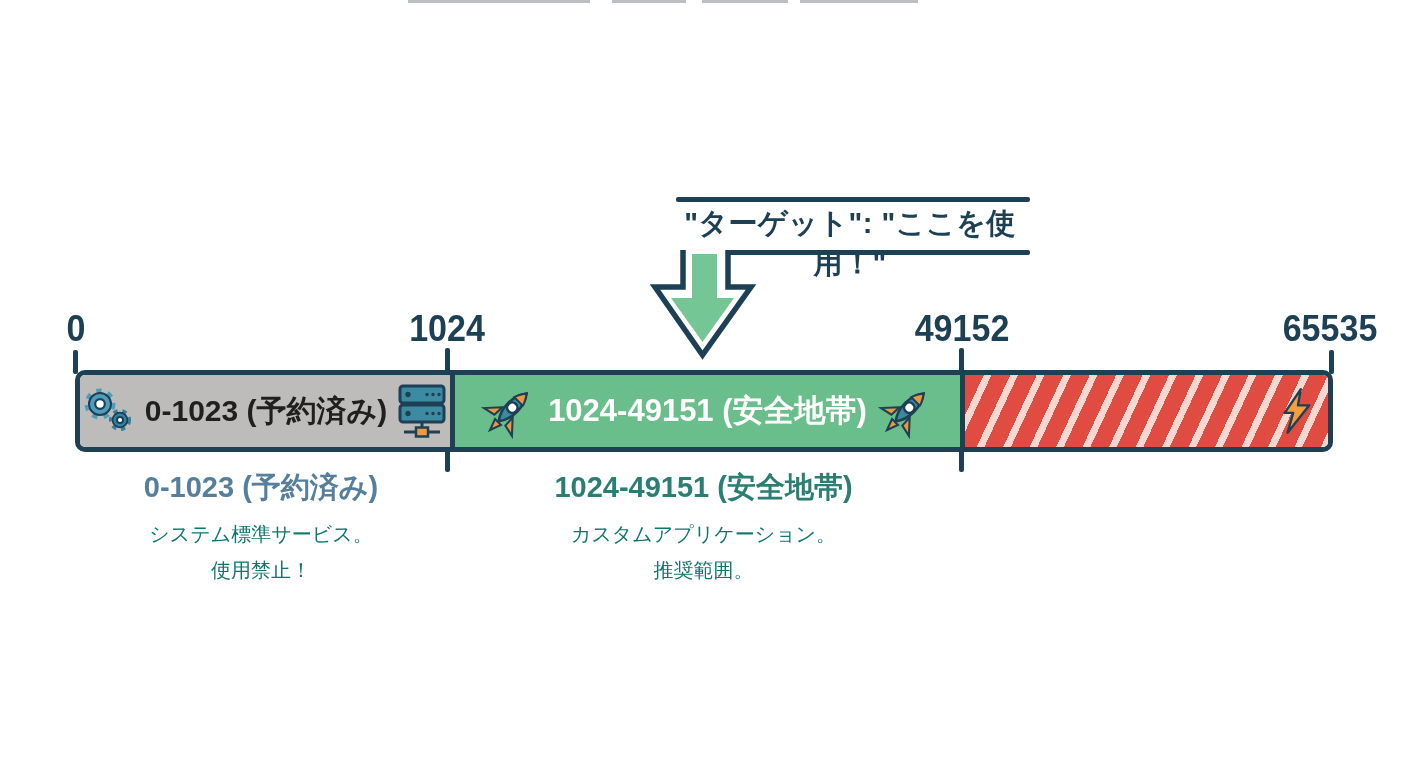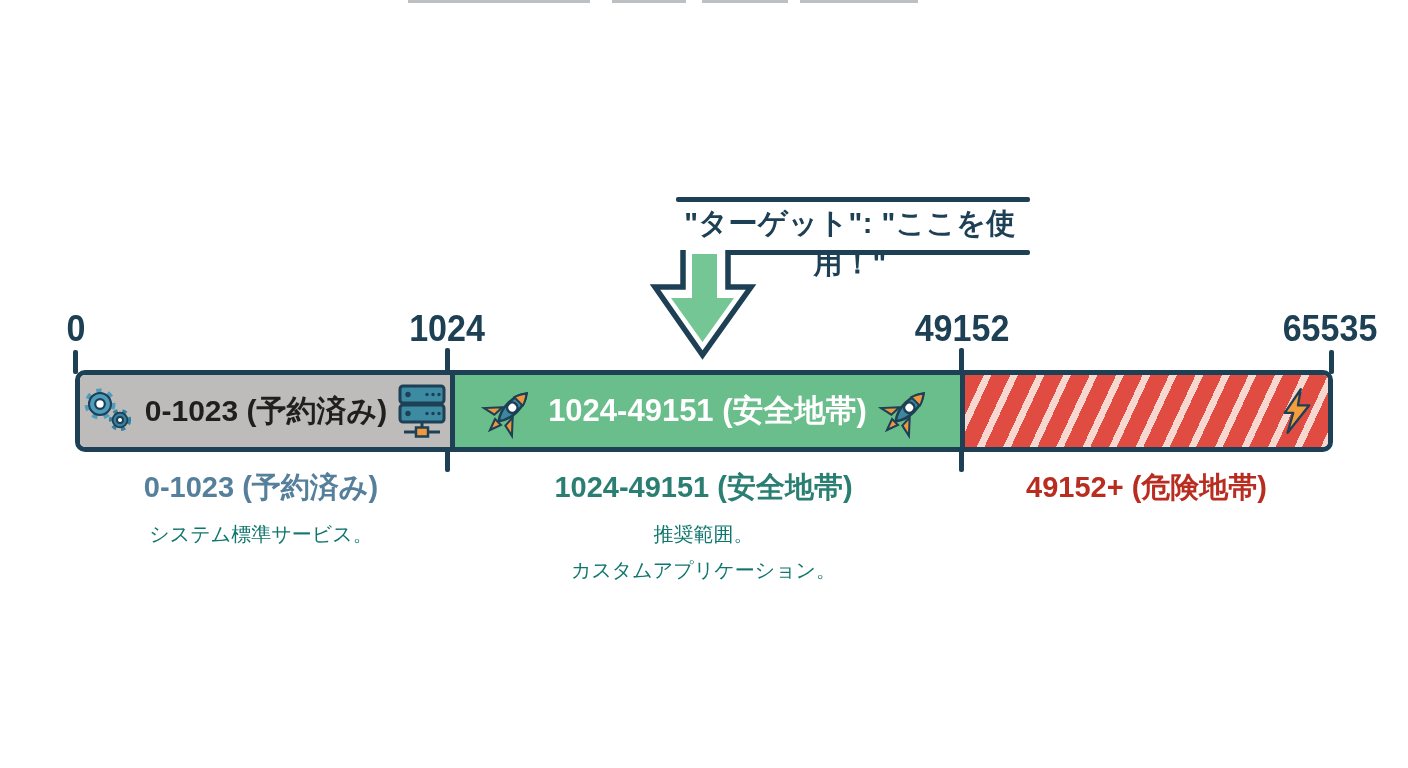--- a/index.html
+++ b/index.html
@@ -126,23 +126,23 @@
   <div class="seg seg-danger">
     <svg class="bolt" width="34" height="50" viewBox="0 0 36 50">
       <path d="M22 2 L5 27 L14 27 L8 48 L31 19 L19 19 Z" fill="#f49d3d" stroke="#1d4055" stroke-width="2.5" stroke-linejoin="round"></path>
     </svg>
   </div>
 </div>
 
 <div class="abs col col-reserved" style="left:75px;width:372px;">
   <div class="col-title">0-1023 (予約済み)</div>
   <div class="col-line">システム標準サービス。</div>
+  <div class="col-line">使用禁止！</div>
 </div>
 
 <div class="abs col col-safe" style="left:447px;width:513px;">
   <div class="col-title">1024-49151 (安全地帯)</div>
+  <div class="col-line">カスタムアプリケーション。</div>
   <div class="col-line">推奨範囲。</div>
-  <div class="col-line">カスタムアプリケーション。</div>
 </div>
 
 <div class="abs col col-danger" style="left:960px;width:373px;">
-  <div class="col-title">49152+ (危険地帯)</div>
 </div>
 
 </body></html>

